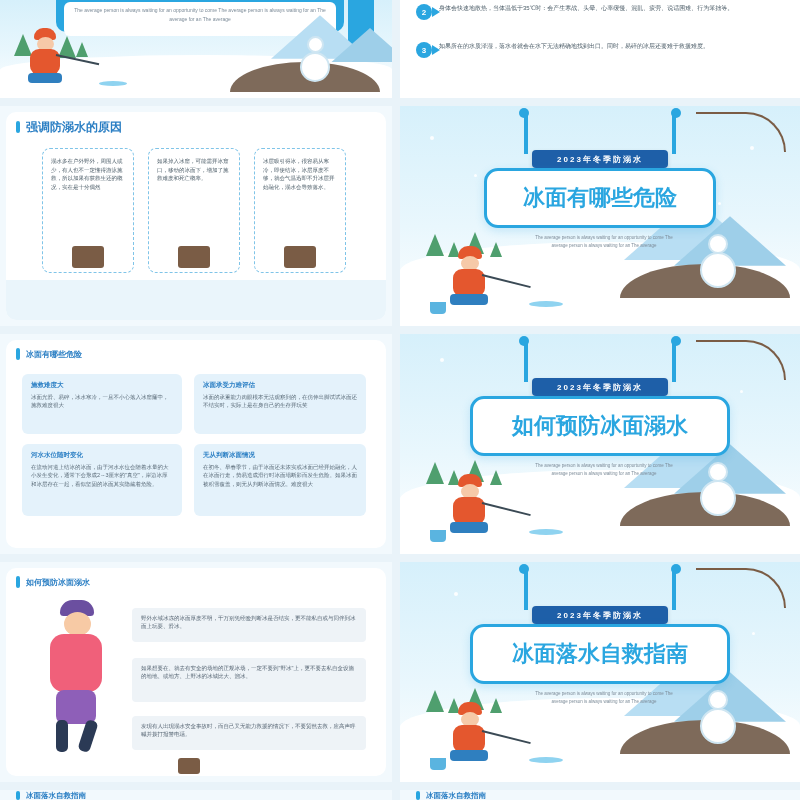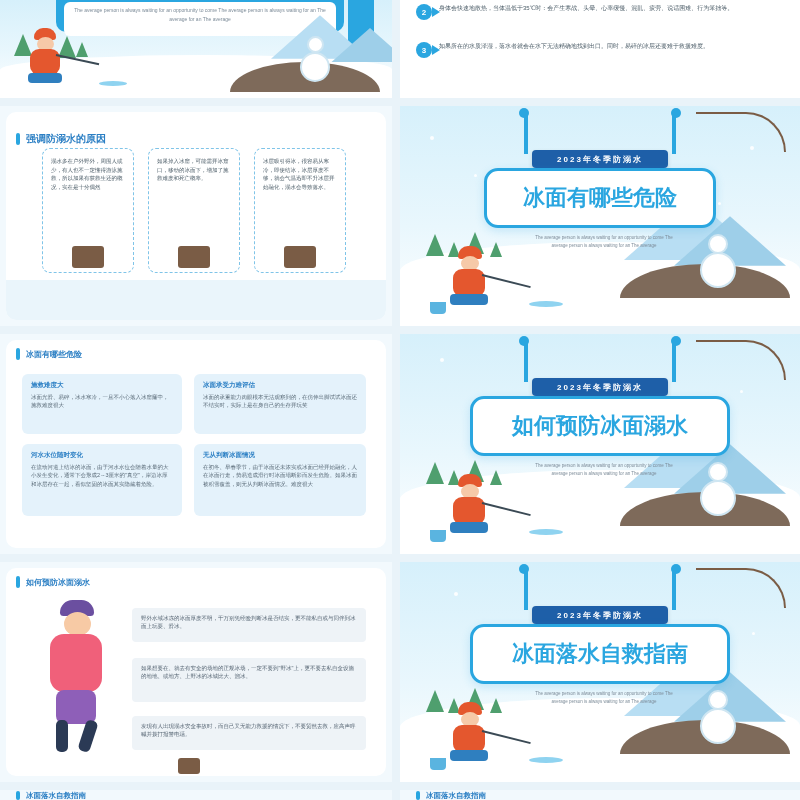--- a/index.html
+++ b/index.html
@@ -199,21 +199,21 @@
       <div style="position:absolute;left:19px;top:9px;width:17px;height:14px;background:#f6c9a8;border-radius:50%;"></div>
       <div style="position:absolute;left:12px;top:21px;width:30px;height:26px;background:#e4572e;border-radius:9px;"></div>
       <div style="position:absolute;left:10px;top:45px;width:34px;height:10px;background:#2f7fbf;border-radius:4px;"></div>
       <div class="rod" style="left:38px;top:26px;width:44px;transform:rotate(12deg);"></div>
     </div>
     <div class="ice-hole" style="left:96px;top:78px;width:34px;height:11px;"></div>
   </div>
 
   <div class="slide" style="left:0;top:106px;width:392px;height:220px;background:#f2f9fd;">
     <div style="position:absolute;inset:6px;background:#fff;border-radius:10px;"></div>
-    <div class="c-head" style="left:16px;top:27px;height:12px;font-size:10px;">
+    <div class="c-head" style="left:16px;top:15px;height:12px;font-size:12px;">
       <span class="bar" style="height:12px;"></span>
       <span>强调防溺水的原因</span>
     </div>
     <div class="panel" style="left:42px;top:42px;width:92px;height:125px;">
       <p class="tiny" style="font-size:5.5px;">溺水多在户外野外，周围人或少，有人也不一定懂得游泳施救，所以加果有获救生还的概况，实在是十分偶然</p>
     </div>
     <div class="panel" style="left:148px;top:42px;width:92px;height:125px;">
       <p class="tiny" style="font-size:5.5px;">如果掉入冰窟，可能需开冰窟口，移动的冰面下，增加了施救难度和死亡概率。</p>
     </div>
     <div class="panel" style="left:254px;top:42px;width:92px;height:125px;">

